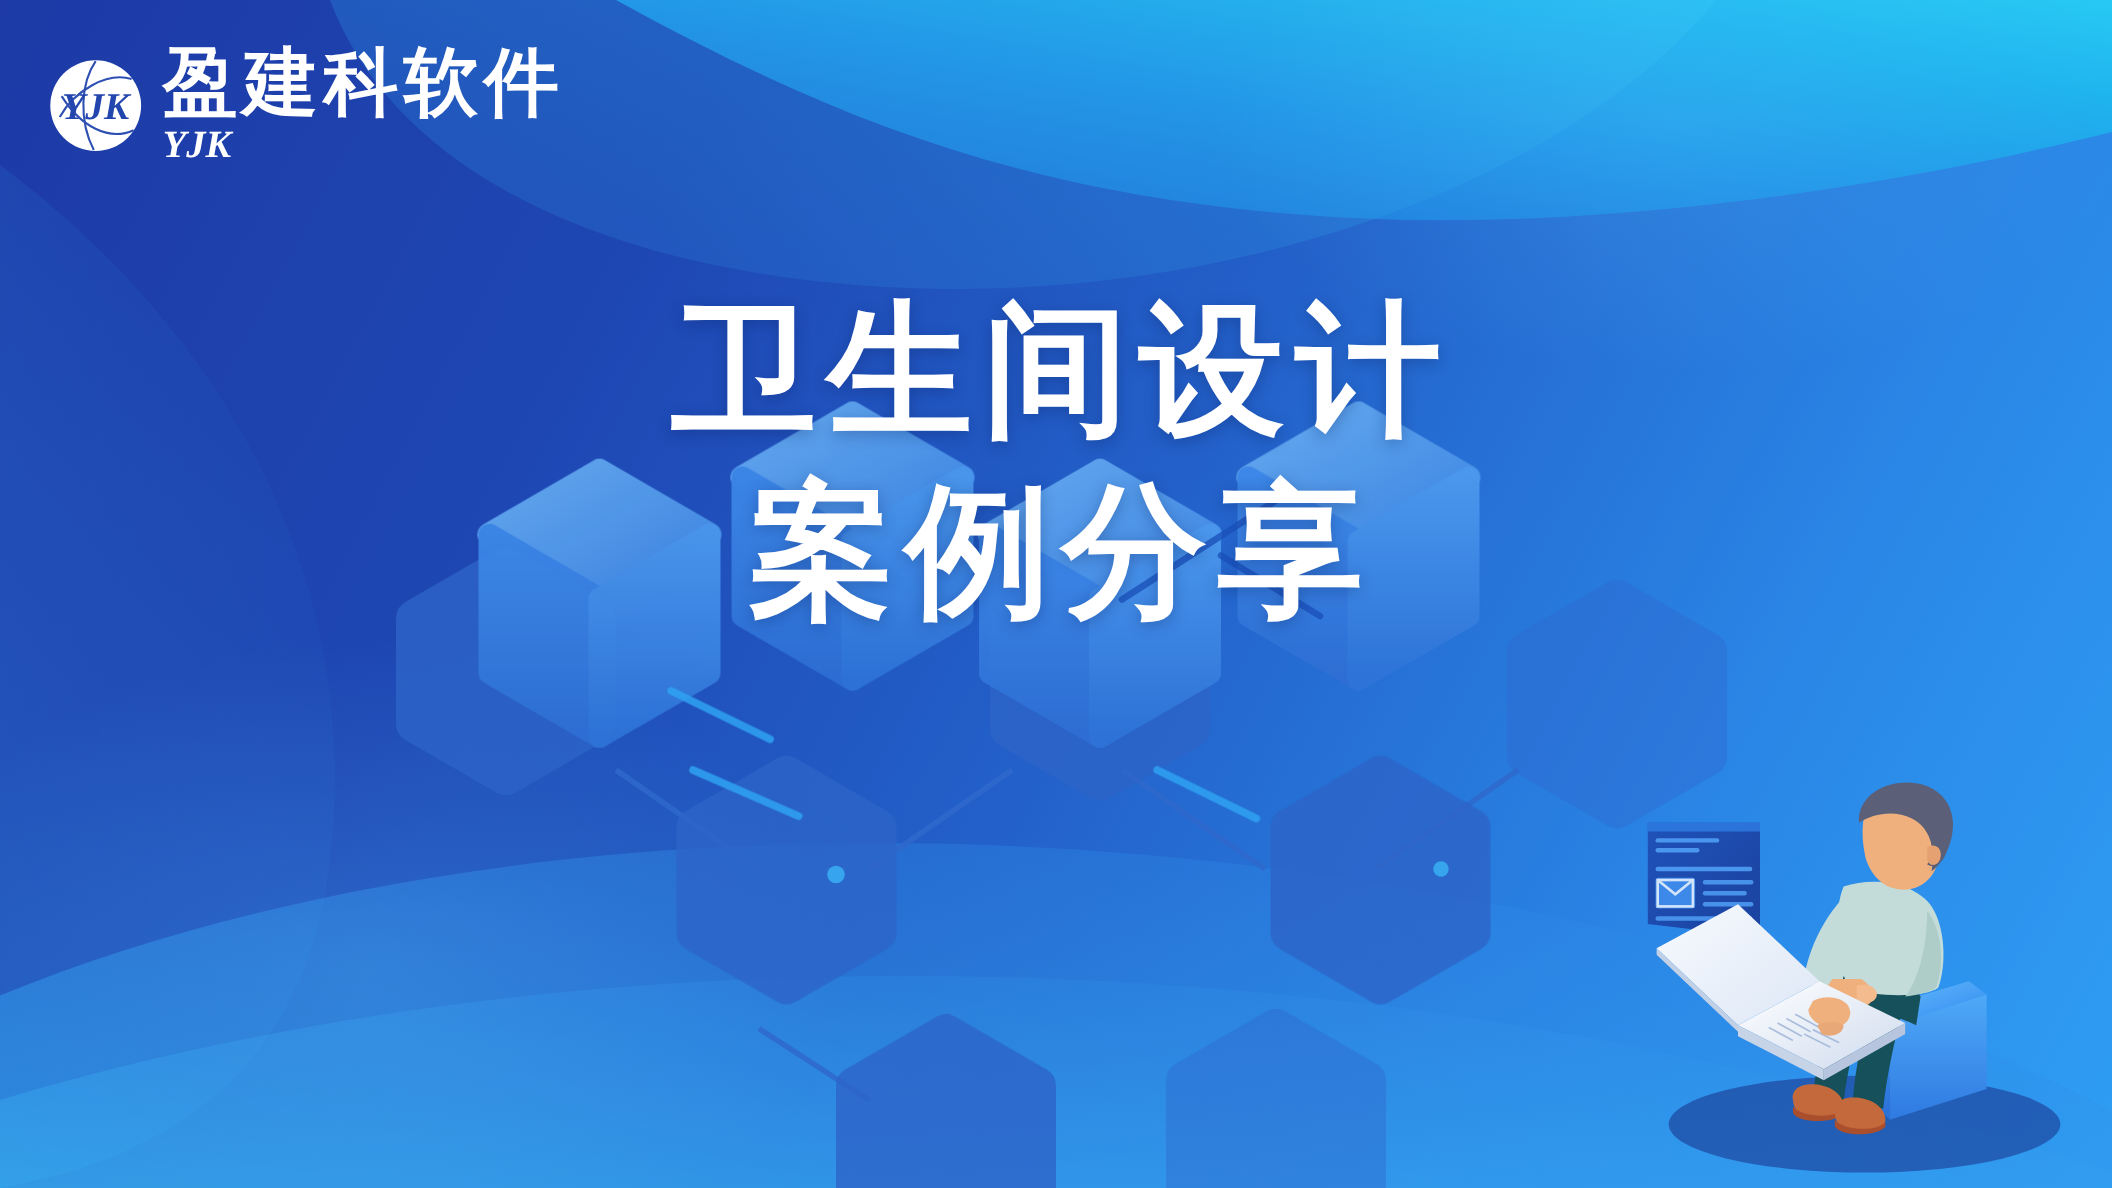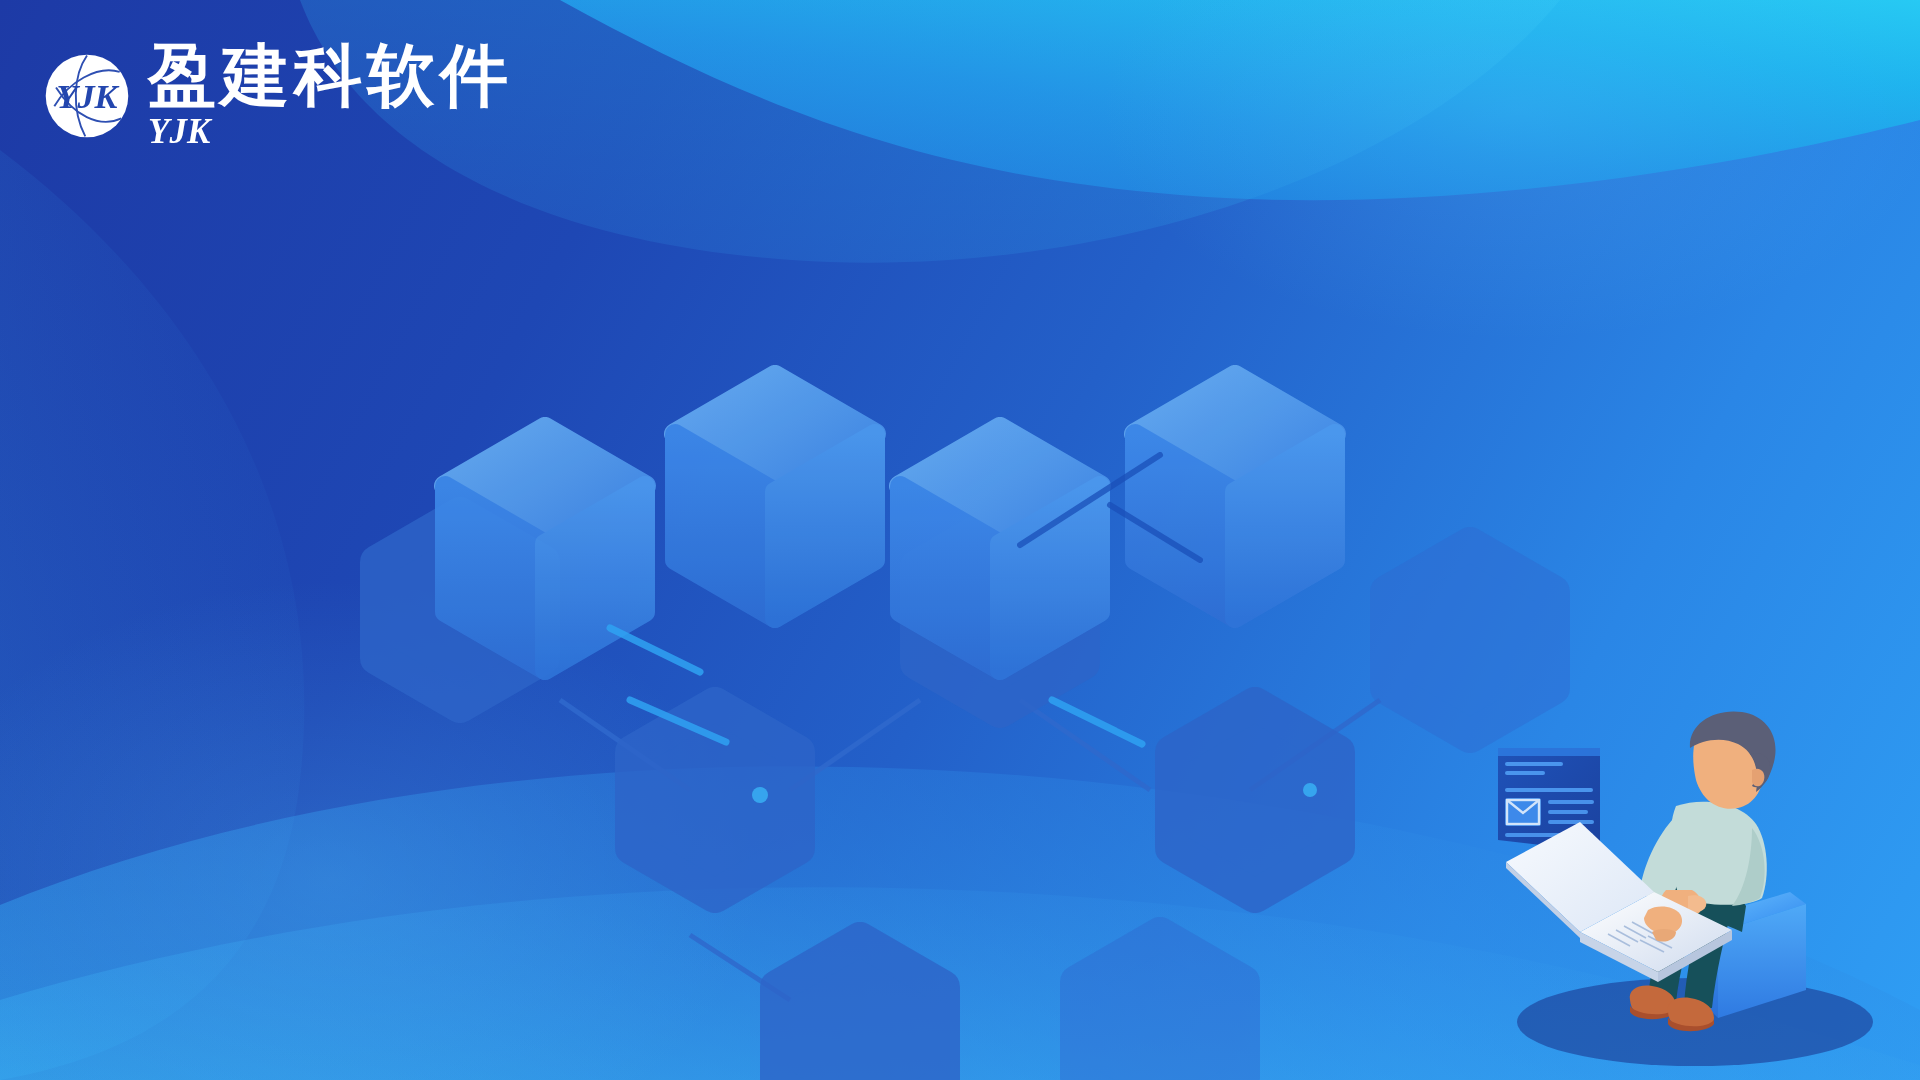--- a/index.html
+++ b/index.html
@@ -212,20 +212,22 @@
     </svg>
     <div id="logo-text">
       <div id="logo-cn">盈建科软件</div>
       <div id="logo-en">
         <span id="logo-en-yjk">YJK</span>
       </div>
     </div>
   </div>
 
   <div id="title-block">
+    <div class="title-line">卫生间设计</div>
+    <div class="title-line">案例分享</div>
   </div>
 
   <svg id="illustration" viewBox="0 0 420 370">
     <defs>
       <linearGradient id="seatTop" x1="0" y1="0" x2="1" y2="1">
         <stop offset="0%" stop-color="#69c0ff"></stop>
           <stop offset="100%" stop-color="#2f86ee"></stop>
       </linearGradient>
       <linearGradient id="seatFrontG" x1="0" y1="0" x2="0" y2="1">
         <stop offset="0%" stop-color="#3f9bf3"></stop>

